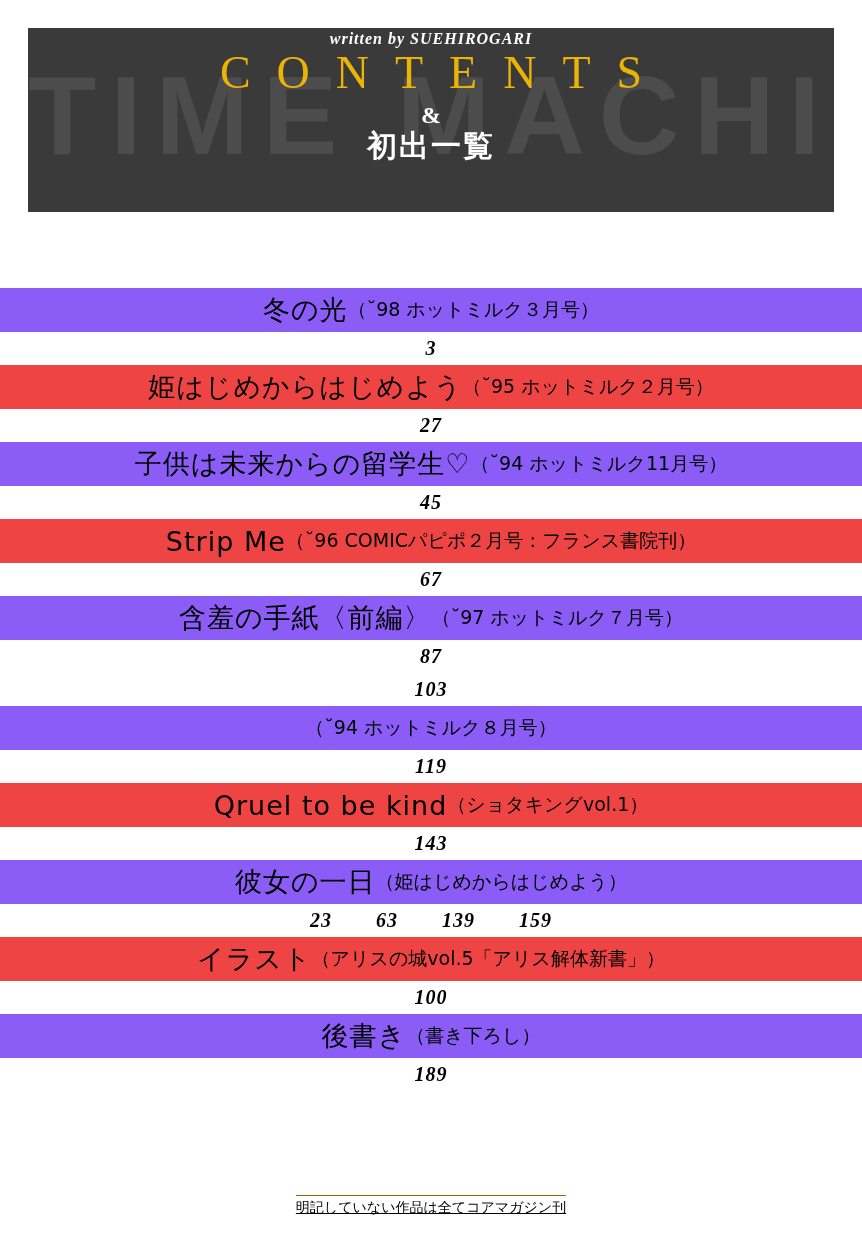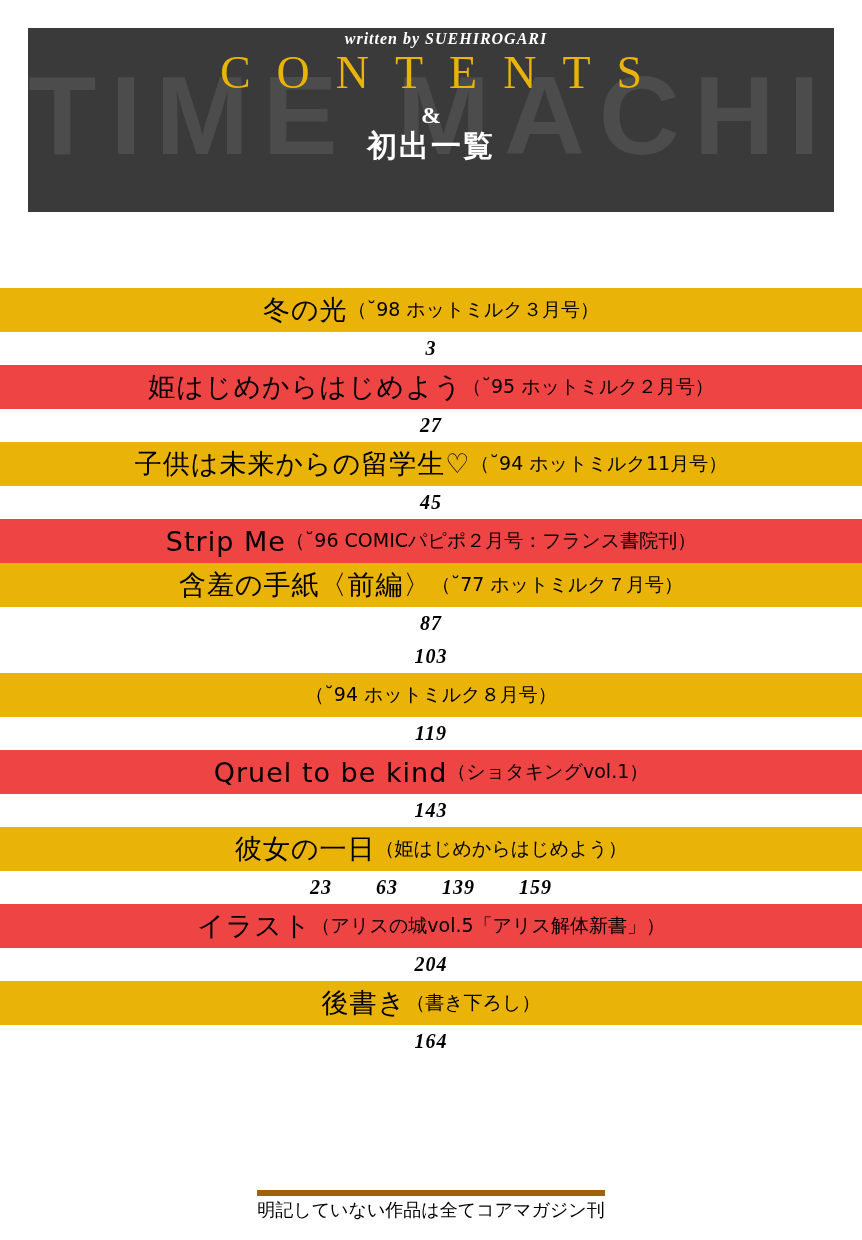--- a/index.html
+++ b/index.html
@@ -35,21 +35,21 @@
     font-size: 112px;
     font-weight: bold;
     letter-spacing: 14px;
     color: #4c4c4c;
     line-height: 1.75;
     white-space: nowrap;
     user-select: none;
   }
   .written-by {
     position: absolute;
-    left: 15px;
+    left: 0;
     top: 2px;
     width: 806px;
     text-align: center;
     color: #ffffff;
     font-family: "Liberation Serif", serif;
     font-style: italic;
     font-weight: bold;
     font-size: 16px;
     letter-spacing: 1px;
   }
@@ -95,21 +95,21 @@
     position: absolute;
     left: 0;
     top: 288px;
     width: 862px;
   }
   .entry-row {
     height: 44px;
     display: flex;
     align-items: center;
     justify-content: center;
-    background: #eab308;
+    background: #8b5cf6;
   }
   .entry-row.alt {
     background: #ef4444;
   }
   .entry-title {
     font-family: "DejaVu Sans", sans-serif;
     font-size: 27px;
     color: #000000;
     white-space: nowrap;
     letter-spacing: 1px;
@@ -142,24 +142,25 @@
   
   .footnote {
     position: absolute;
     left: 0;
     top: 1198px;
     width: 862px;
     text-align: center;
   }
   .footnote span {
     font-family: "DejaVu Sans", sans-serif;
-    font-size: 18px;
-    color: #000000;
-    border-top: 6px solid #a16207;
+    font-size: 14px;
+    color: #000000;
+    border-top: 1px solid #a16207;
     padding-top: 3px;
+    text-decoration: underline;
   }
 </style>
 </head>
 <body>
 
 <div class="header">
   <div class="ghost-title">TIME MACHINE</div>
   <div class="written-by">written by SUEHIROGARI</div>
   <div class="contents-word">CONTENTS</div>
   <div class="amp">&amp;</div>
@@ -189,24 +190,27 @@
     <span class="entry-note">（˘94 ホットミルク11月号）</span>
   </div>
   <div class="page-row">
     <span class="page-num">45</span>
   </div>
 
   <div class="entry-row alt">
     <span class="entry-title latin">Strip Me</span>
     <span class="entry-note">（˘96 COMICパピポ２月号：フランス書院刊）</span>
   </div>
+  <div class="page-row">
+    <span class="page-num">67</span>
+  </div>
 
   <div class="entry-row">
     <span class="entry-title">含羞の手紙〈前編〉</span>
-    <span class="entry-note">（˘77 ホットミルク７月号）</span>
+    <span class="entry-note">（˘97 ホットミルク７月号）</span>
   </div>
   <div class="page-row">
     <span class="page-num">87</span>
   </div>
 
   <div class="page-row">
     <span class="page-num">103</span>
   </div>
 
   <div class="entry-row">
@@ -233,28 +237,28 @@
     <span class="page-num">63</span>
     <span class="page-num">139</span>
     <span class="page-num">159</span>
   </div>
 
   <div class="entry-row alt">
     <span class="entry-title">イラスト</span>
     <span class="entry-note">（アリスの城vol.5「アリス解体新書」）</span>
   </div>
   <div class="page-row">
-    <span class="page-num">204</span>
+    <span class="page-num">100</span>
   </div>
 
   <div class="entry-row">
     <span class="entry-title">後書き</span>
     <span class="entry-note">（書き下ろし）</span>
   </div>
   <div class="page-row">
-    <span class="page-num">164</span>
+    <span class="page-num">189</span>
   </div>
 
 </div>
 
 <div class="footnote">
   <span>明記していない作品は全てコアマガジン刊</span>
 </div>
 
 </body></html>

